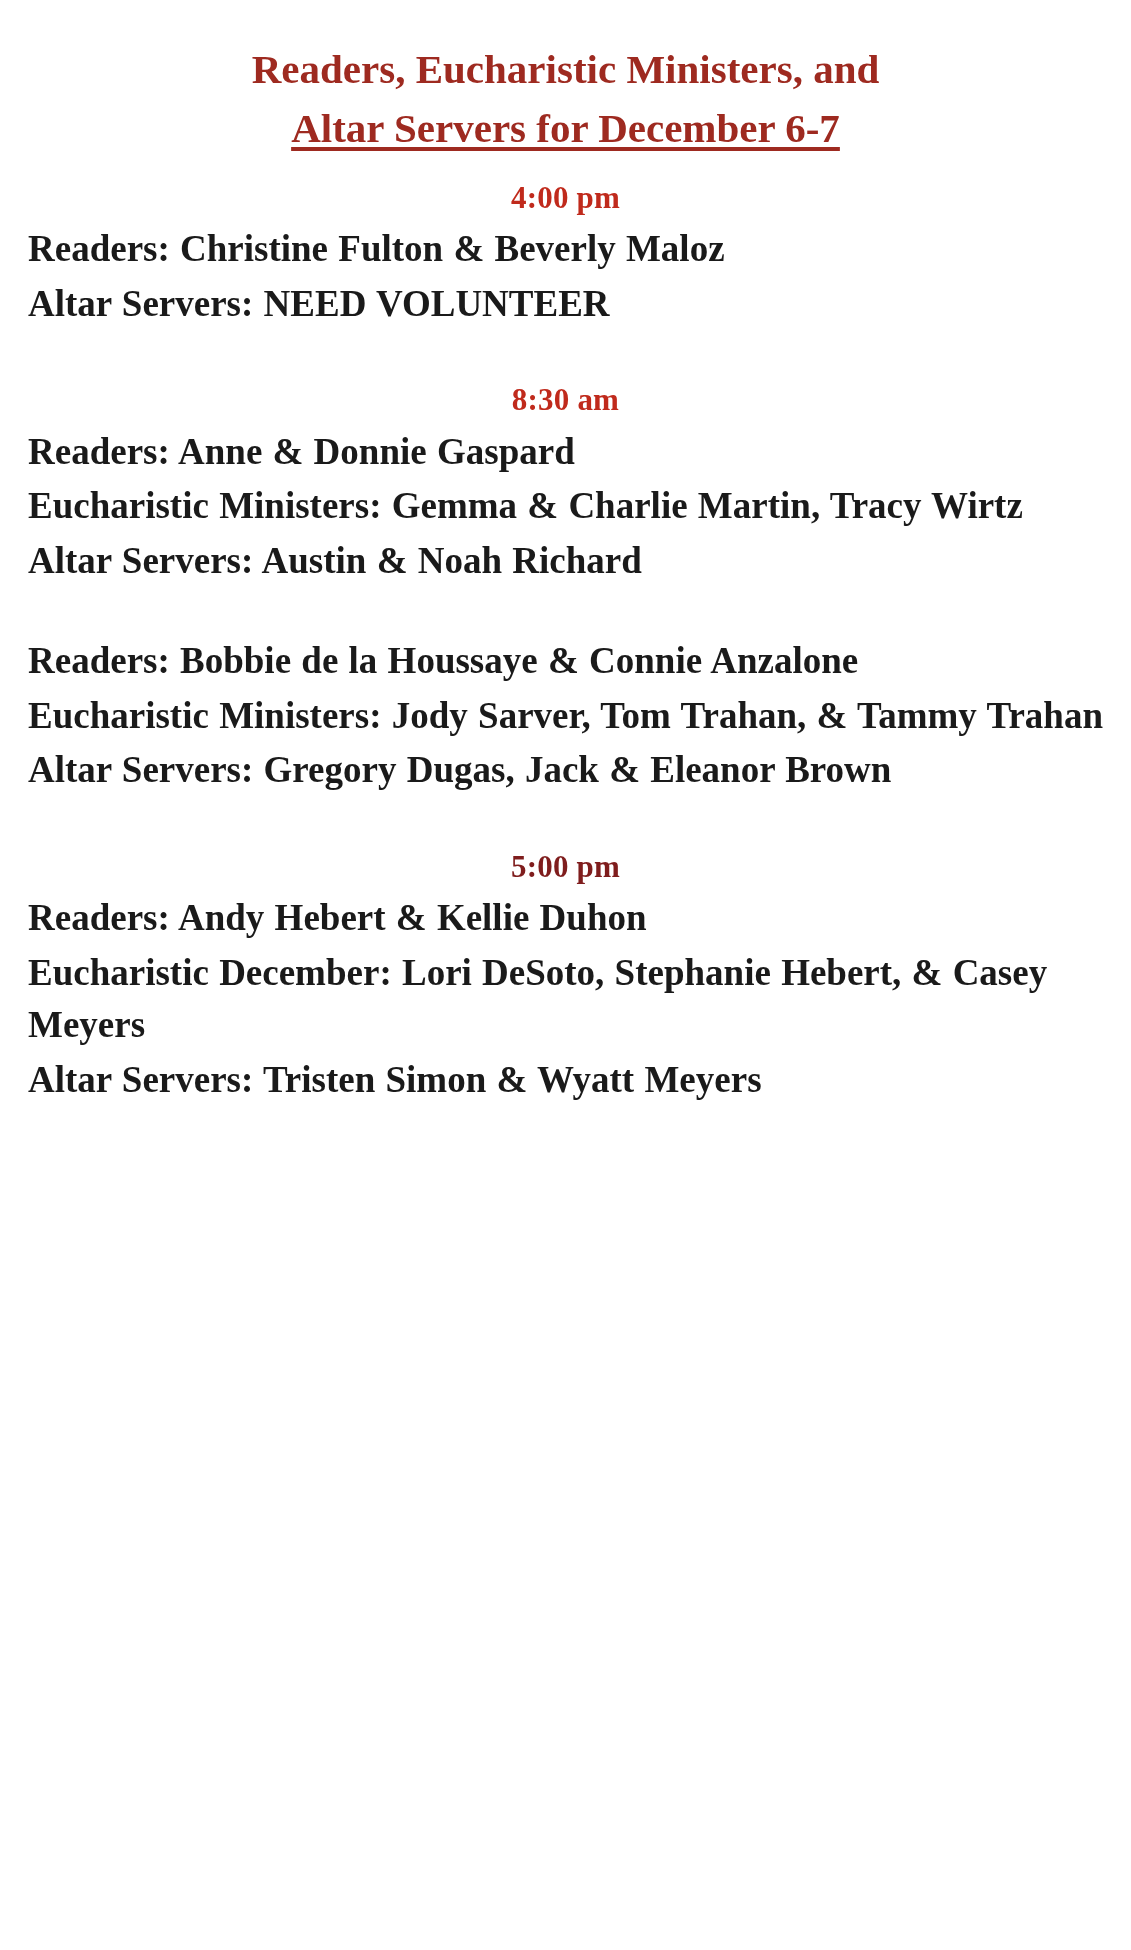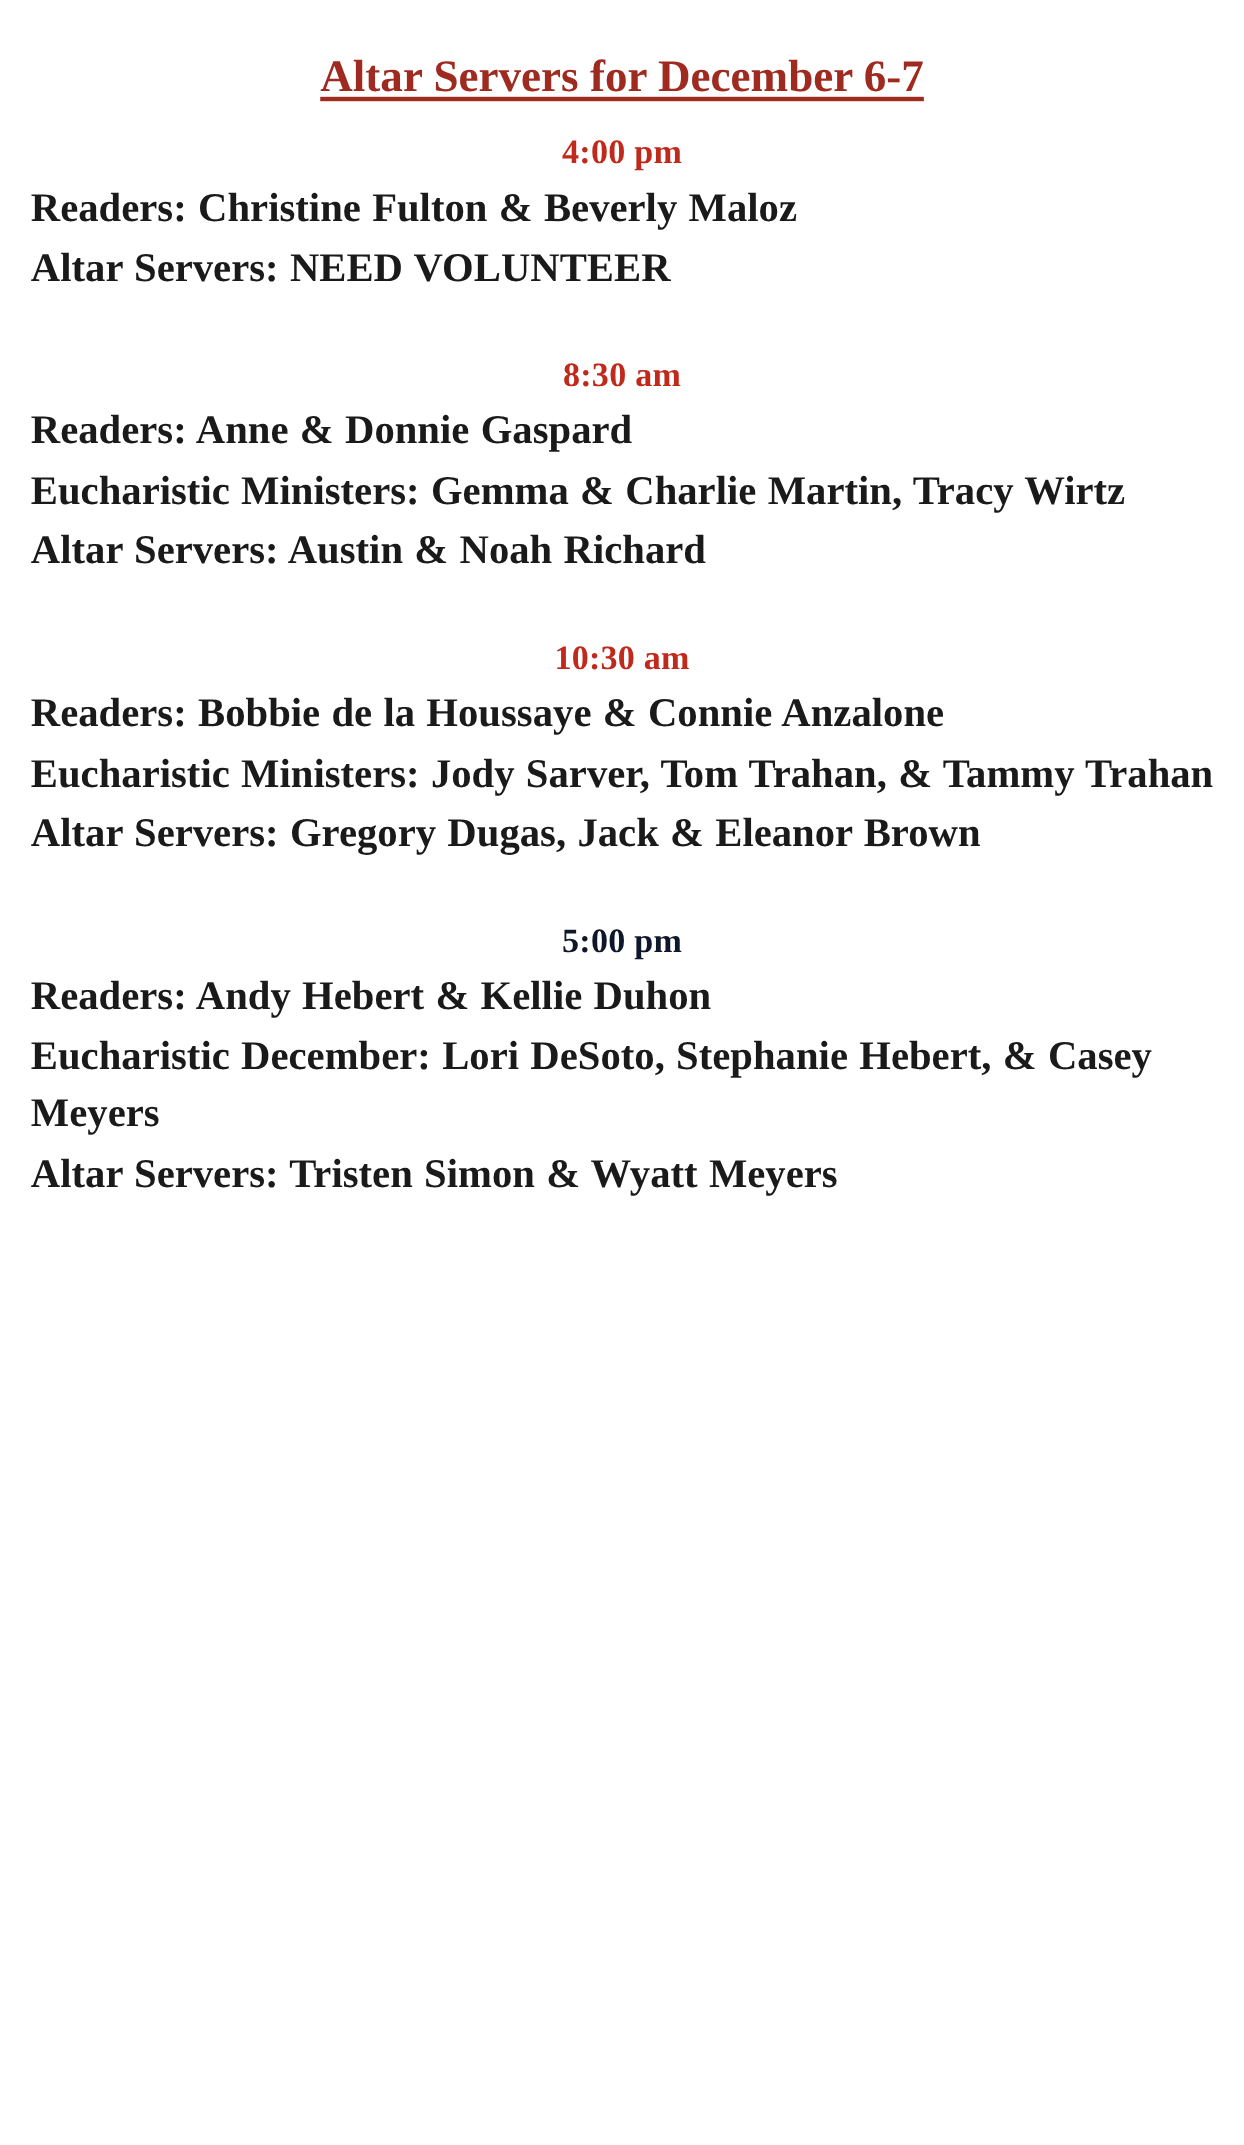--- a/index.html
+++ b/index.html
@@ -68,42 +68,42 @@
   .entry .val.strong {
     font-weight: bold;
   }
 </style>
 </head>
 <body>
 
 <div class="page">
 
   <h1 class="title" style="color: rgb(158, 42, 32);">
+    <span class="title-line1">Readers, Eucharistic Ministers, and</span>
     <span class="title-line2">Altar Servers for  December 6-7</span>
   </h1>
 
   <div id="services">
       <div class="service">
         <div class="service-time" style="color: rgb(192, 42, 28);">4:00 pm</div>
         <p class="entry"><span class="lbl">Readers:</span><span class="val"> Christine Fulton &amp; Beverly Maloz</span></p>
         <p class="entry"><span class="lbl">Altar Servers:</span><span class="val strong">  NEED VOLUNTEER</span></p>
       </div>
       <div class="service">
         <div class="service-time" style="color: rgb(192, 42, 28);">8:30 am</div>
         <p class="entry"><span class="lbl">Readers:</span><span class="val">  Anne &amp; Donnie Gaspard</span></p>
         <p class="entry"><span class="lbl">Eucharistic Ministers:</span><span class="val">   Gemma &amp; Charlie Martin, Tracy Wirtz</span></p>
         <p class="entry"><span class="lbl">Altar Servers:</span><span class="val"> Austin &amp; Noah Richard</span></p>
       </div>
       <div class="service">
-        <div class="service-time" style="color: rgb(192, 42, 28);">10:30 am</div>
         <p class="entry"><span class="lbl">Readers</span><span class="val">: Bobbie de la Houssaye &amp; Connie Anzalone</span></p>
         <p class="entry"><span class="lbl">Eucharistic Ministers:</span><span class="val">  Jody Sarver, Tom Trahan, &amp; Tammy Trahan</span></p>
         <p class="entry"><span class="lbl">Altar Servers:</span><span class="val">  Gregory Dugas, Jack &amp; Eleanor Brown</span></p>
       </div>
       <div class="service">
-        <div class="service-time" style="color: #0f172a;">5:00 pm</div>
+        <div class="service-time" style="color: #7f1d1d;">5:00 pm</div>
         <p class="entry"><span class="lbl">Readers</span><span class="val">: Andy Hebert &amp; Kellie Duhon</span></p>
         <p class="entry"><span class="lbl">Eucharistic December</span><span class="val">: Lori DeSoto, Stephanie Hebert, &amp; Casey Meyers</span></p>
         <p class="entry"><span class="lbl">Altar Servers</span><span class="val">:  Tristen Simon &amp; Wyatt Meyers</span></p>
       </div>
     </div>
 
 </div>
 
 </body></html>

